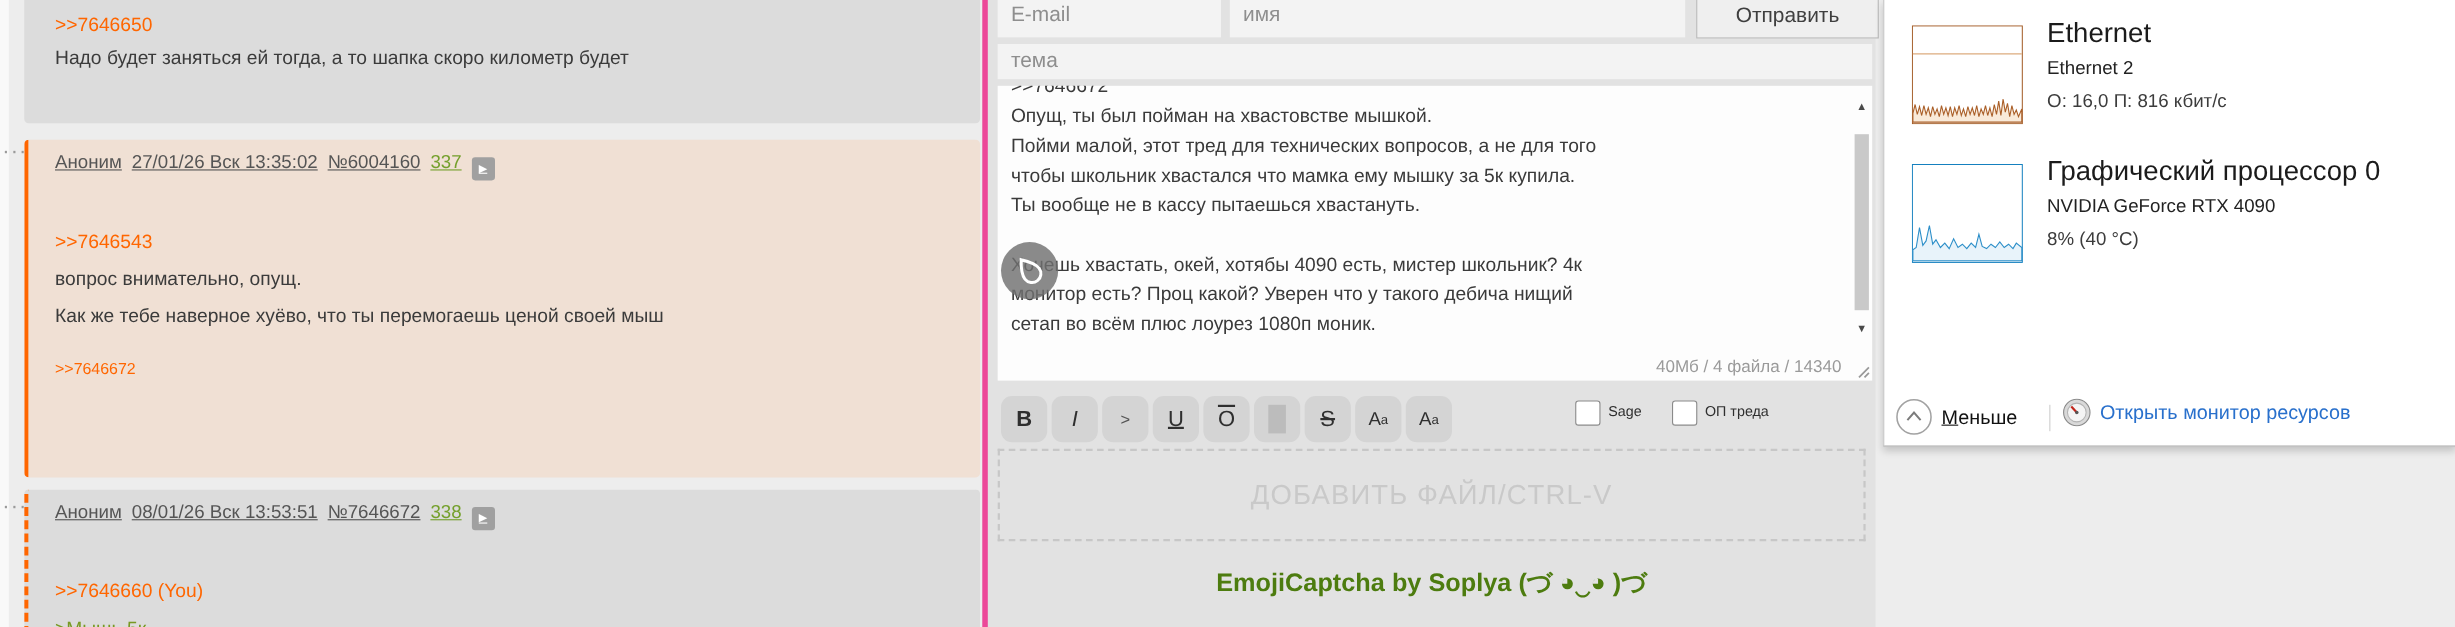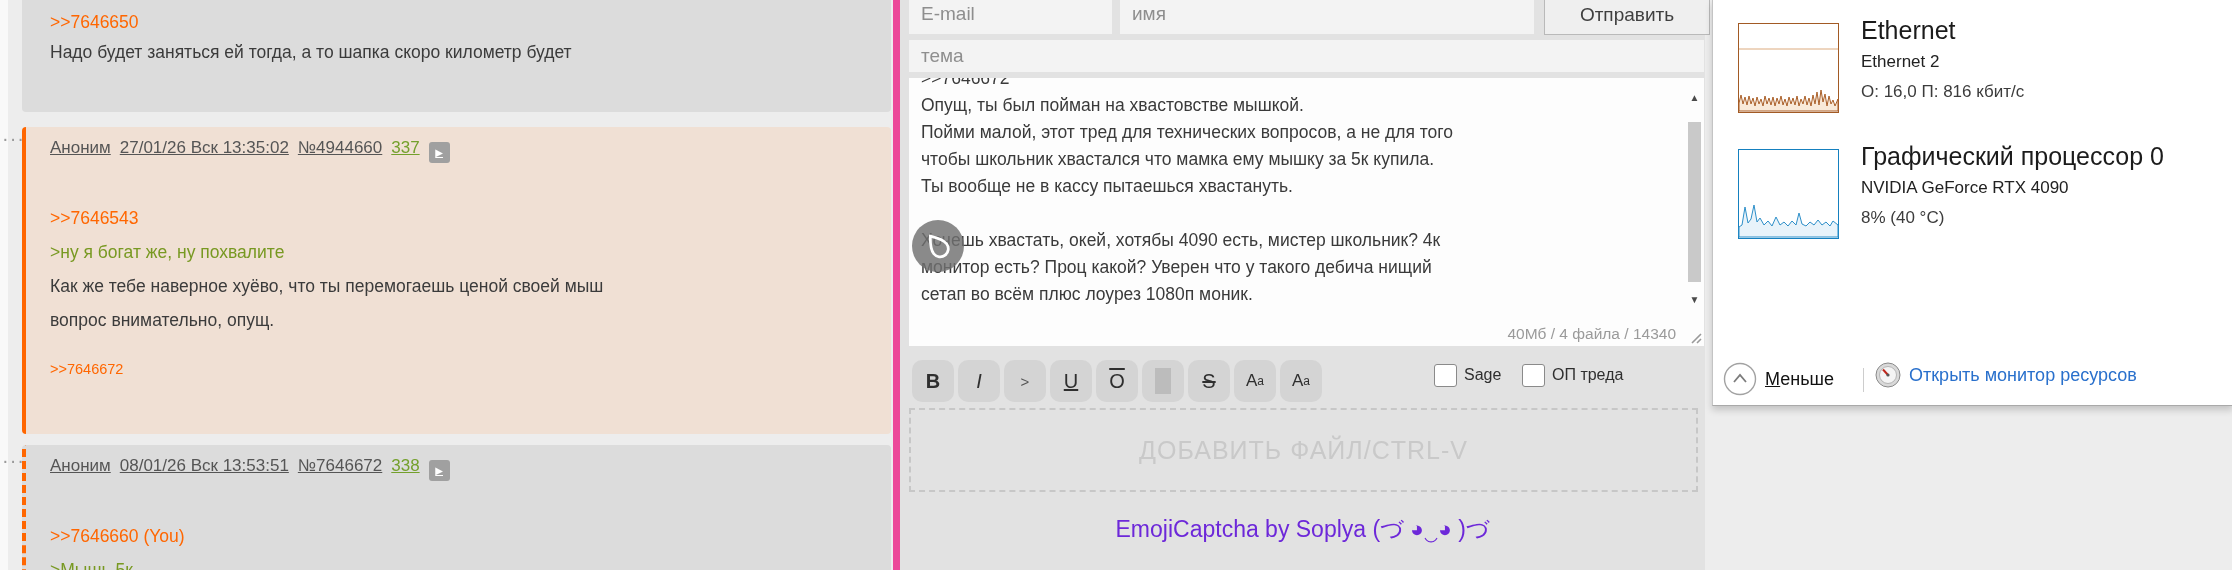--- a/index.html
+++ b/index.html
@@ -25,21 +25,21 @@
                 color: #fff; font-size: 10px; line-height: 21px; text-align: center; vertical-align: -3px; }
   .post2-body { margin-top: 38px; }
   .post3-body { margin-top: 38px; }
   .replies-row { margin-top: 24px; font-size: 14.5px; }
   .dots-handle { position: absolute; left: 2px; width: 22px; color: #9a9a9a; font-size: 20px;
                  letter-spacing: 1px; line-height: 10px; cursor: pointer; }
   .dots-2 { top: 133px; } .dots-3 { top: 455px; }
 
   
   .form-col { position: absolute; left: 893px; top: 0; width: 812px; height: 570px; background: #e2e2e2;
-              border-left: 7px solid #ec4899; }
+              border-left: 5px solid #ec4899; }
   .ffield { position: absolute; background: #f3f3f3; border: none; outline: none; font-family: inherit;
             font-size: 19px; color: #444; padding: 0 12px; }
   .ffield::placeholder { color: #8e8e8e; opacity: 1; }
   .f-email { left: 9px; top: -6px; width: 203px; height: 40px; }
   .f-name { left: 220px; top: -6px; width: 414px; height: 40px; }
   .f-subject { left: 9px; top: 40px; width: 795px; height: 32px; }
   .f-submit { position: absolute; left: 644px; top: -6px; width: 166px; height: 41px; background: #efefef;
               border: 1px solid #b9b9b9; font-family: inherit; font-size: 19px; color: #3f3f3f; cursor: pointer; }
   .fake-textarea { position: absolute; left: 9px; top: 78px; width: 795px; height: 268px; background: #fdfdfd;
                    overflow: hidden; cursor: text; }
@@ -57,27 +57,27 @@
   .toolbar-btn { position: absolute; top: 360px; width: 42px; height: 42px; border: none; border-radius: 10px;
                  background: #d4d4d4; font-family: inherit; font-size: 20px; color: #2f2f2f; cursor: pointer;
                  display: flex; align-items: center; justify-content: center; }
   .tb-i { font-style: italic; } .tb-q { font-size: 15px; color: #555; }
   .tb-u { text-decoration: underline; } .tb-o { text-decoration: overline; } .tb-s { text-decoration: line-through; }
   .spoiler-block { width: 16px; height: 26px; background: #bcbcbc; }
   .tb-script { font-size: 17px; } .tb-script sup, .tb-script sub { font-size: 12px; }
   .checkbox { position: absolute; top: 364px; width: 23px; height: 23px; background: #fff;
               border: 1.5px solid #8a8a8a; border-radius: 3px; cursor: pointer; }
   .cb-sage { left: 534px; } .cb-op { left: 622px; }
-  .cb-label { position: absolute; top: 366px; font-size: 16px; color: #2f2f2f; }
+  .cb-label { position: absolute; top: 366px; font-size: 13px; color: #2f2f2f; }
   .lbl-sage { left: 564px; } .lbl-op { left: 652px; }
   .addfile-box { position: absolute; left: 9px; top: 408px; width: 789px; height: 84px;
                  border: 2px dashed #c7c7c7; display: flex; align-items: center; justify-content: center; cursor: pointer; }
   .addfile-label { font-size: 25px; color: #c9c9c9; letter-spacing: 1px; }
   .captcha-line { position: absolute; left: 0; top: 512px; width: 100%; text-align: center;
-                  font-size: 23px; color: #6d28d9; }
+                  font-size: 23px; color: #4d7c0f; font-weight: bold; }
 
   
   .tm-panel { position: absolute; left: 1712px; top: 0; width: 521px; height: 406px; background: #ffffff;
               border-left: 1px solid #c4c4c4; border-bottom: 1px solid #a9a9a9;
               box-shadow: 0 4px 7px rgba(0,0,0,0.18); }
   .tm-graph { position: absolute; left: 25px; }
   .g-eth { top: 23px; } .g-gpu { top: 149px; }
   .tm-title { position: absolute; left: 148px; font-size: 25px; color: #1b1b1b; white-space: nowrap; }
   .tm-sub { position: absolute; left: 148px; font-size: 17px; color: #222; white-space: nowrap; }
   .tm-stats { position: absolute; left: 148px; font-size: 17px; color: #3c3c3c; white-space: nowrap; }
@@ -98,27 +98,26 @@
   <div class="left-strip"></div>
 
   <div class="post post-gray post-1">
     <a class="olink" href="#">&gt;&gt;7646650</a>
     <div class="post-body-line" style="margin-top:7px;">Надо будет заняться ей тогда, а то шапка скоро километр будет</div>
   </div>
 
   <span class="dots-handle dots-2">····</span>
   <div class="post post-peach post-2">
     <div class="post-header">
-      <span>Аноним</span><span>27/01/26 Вск 13:35:02</span><span>№4944660</span><span class="ordinal">337</span><span class="expand-btn">▶</span>
+      <span>Аноним</span><span>27/01/26 Вск 13:35:02</span><span>№6004160</span><span class="ordinal">337</span><span class="expand-btn">▶</span>
     </div>
     <div class="post2-body">
       <div class="post-body-line"><a class="olink" href="#">&gt;&gt;7646543</a></div>
-      <div class="post-body-line quote">&gt;ну я богат же, ну похвалите</div>
+      <div class="post-body-line">вопрос внимательно, опущ.</div>
       <div class="post-body-line">Как же тебе наверное хуёво, что ты перемогаешь ценой своей мыш</div>
-      <div class="post-body-line">вопрос внимательно, опущ.</div>
       <div class="replies-row"><a class="olink" href="#">&gt;&gt;7646672</a></div>
     </div>
   </div>
 
   <span class="dots-handle dots-3">····</span>
   <div class="post post-gray post-3">
     <div class="post-header">
       <span>Аноним</span><span>08/01/26 Вск 13:53:51</span><span>№7646672</span><span class="ordinal">338</span><span class="expand-btn">▶</span>
     </div>
     <div class="post3-body">

